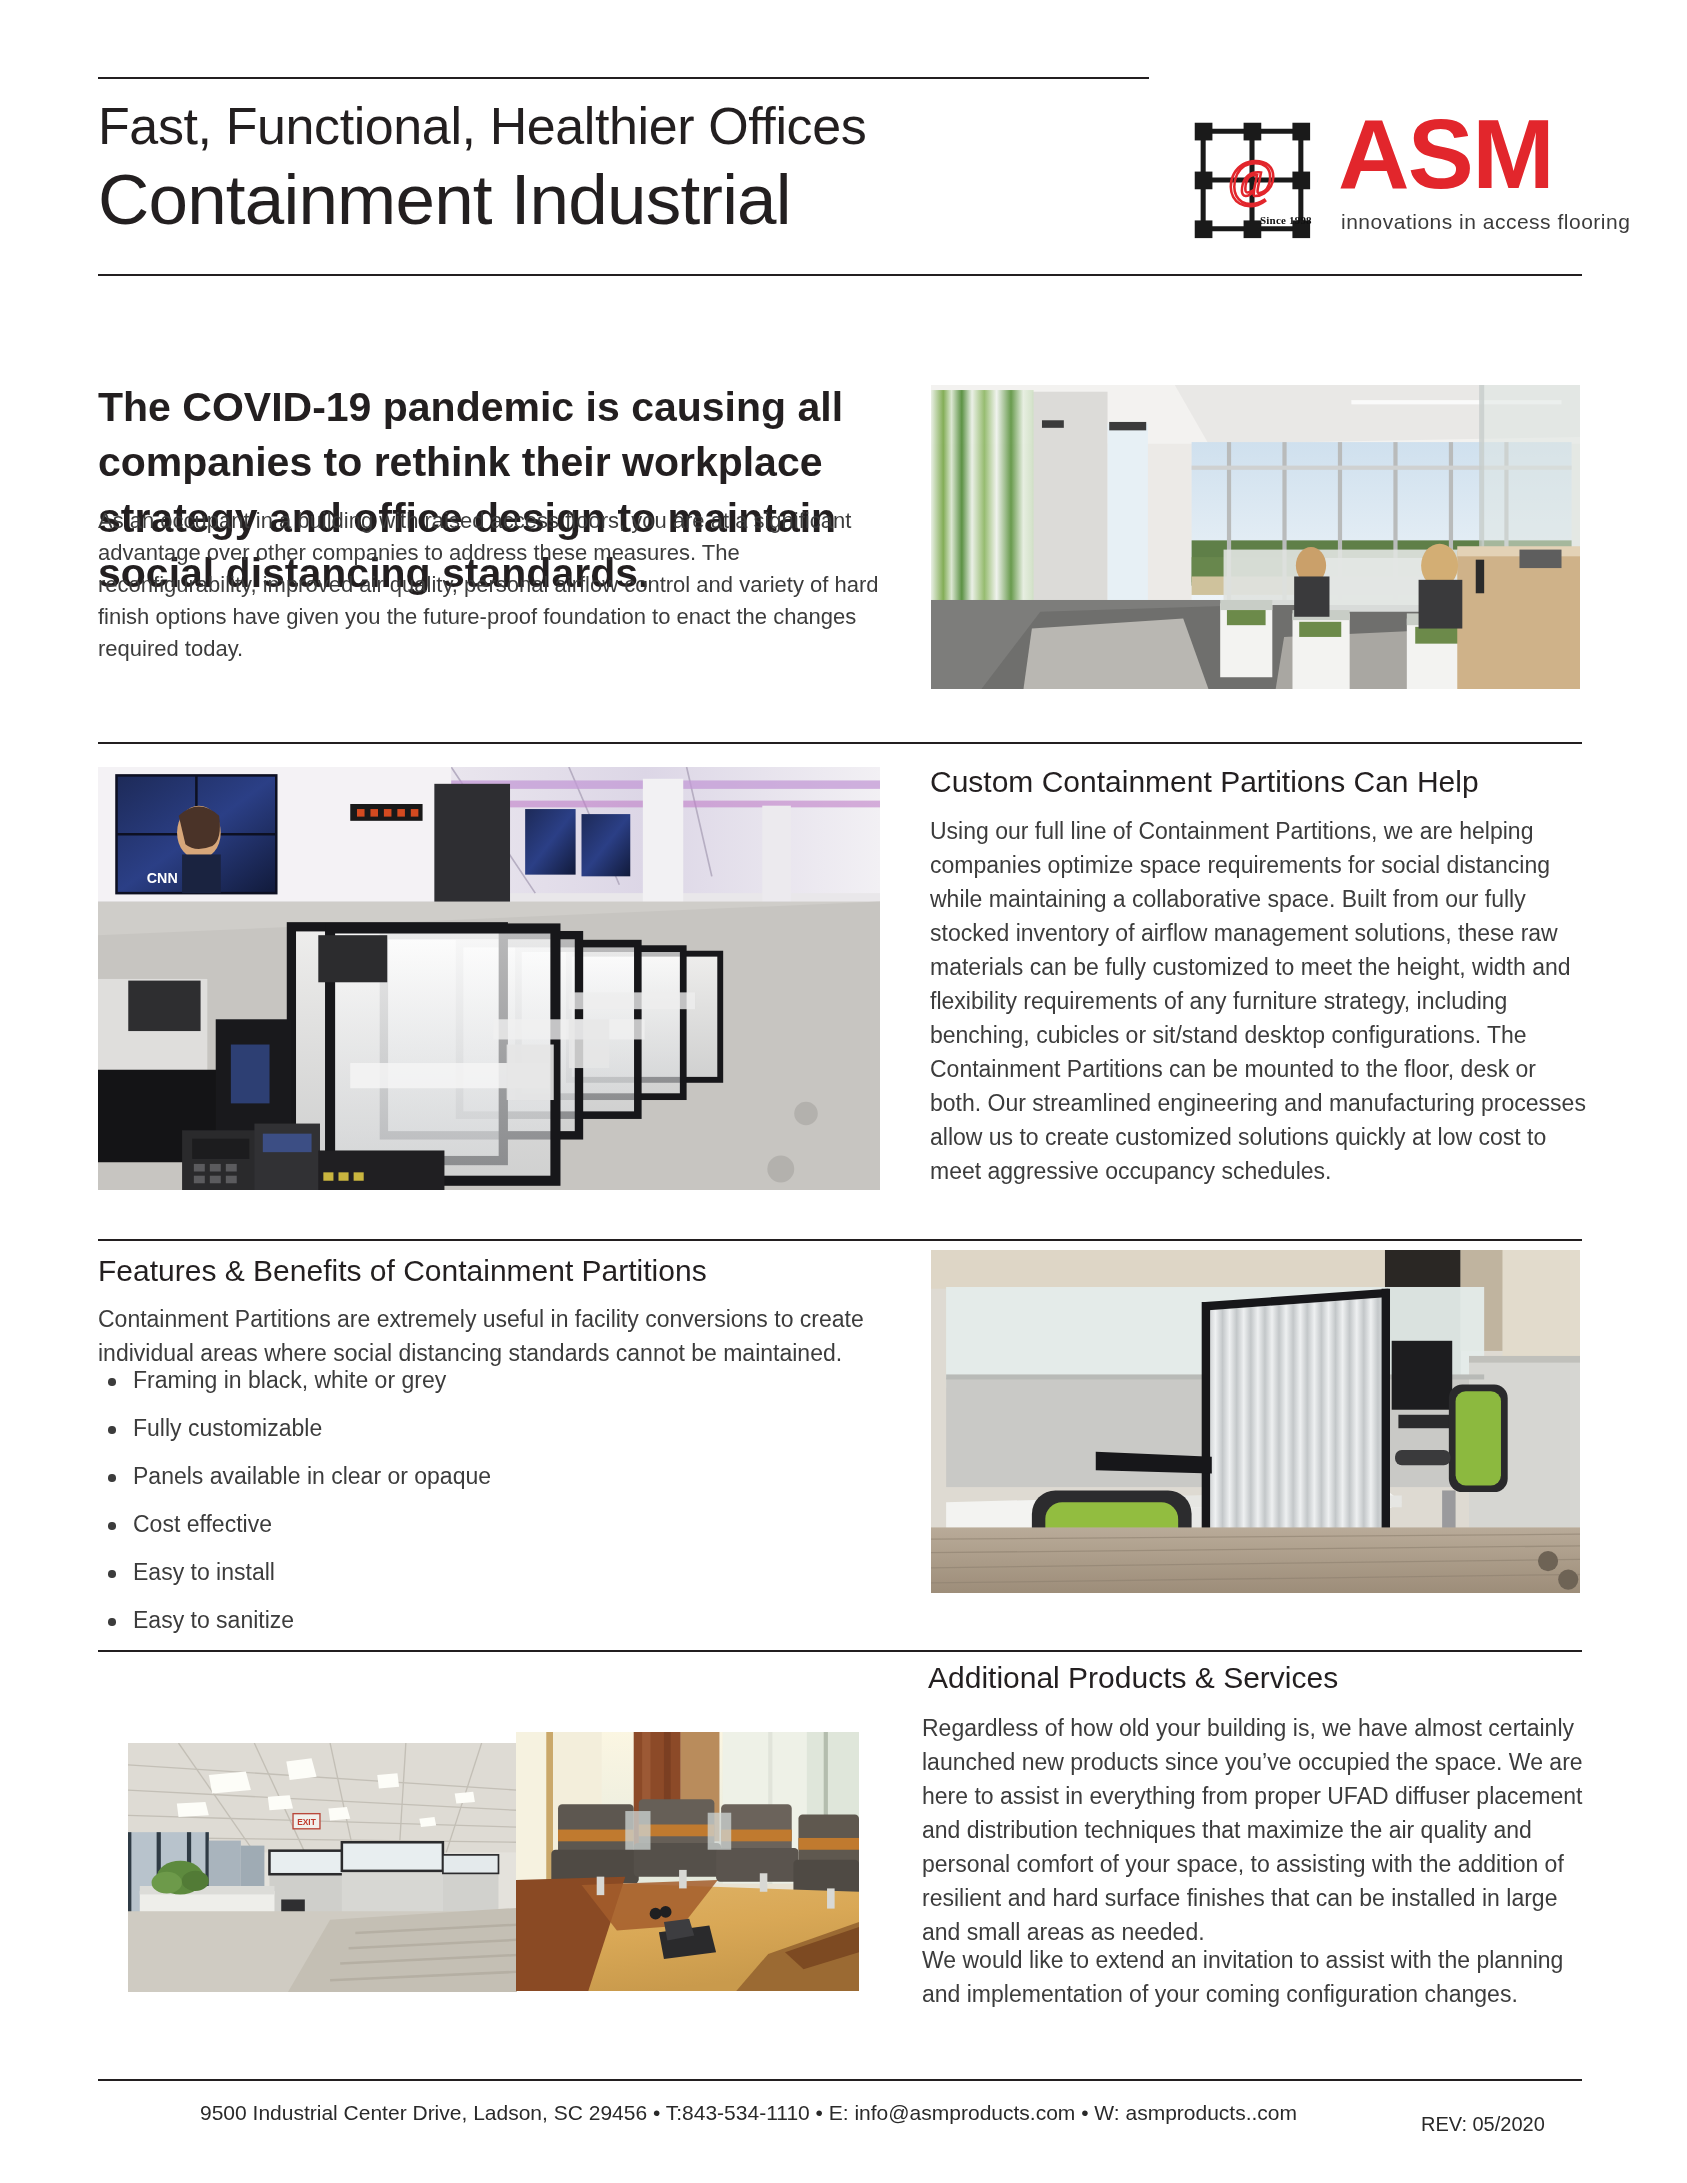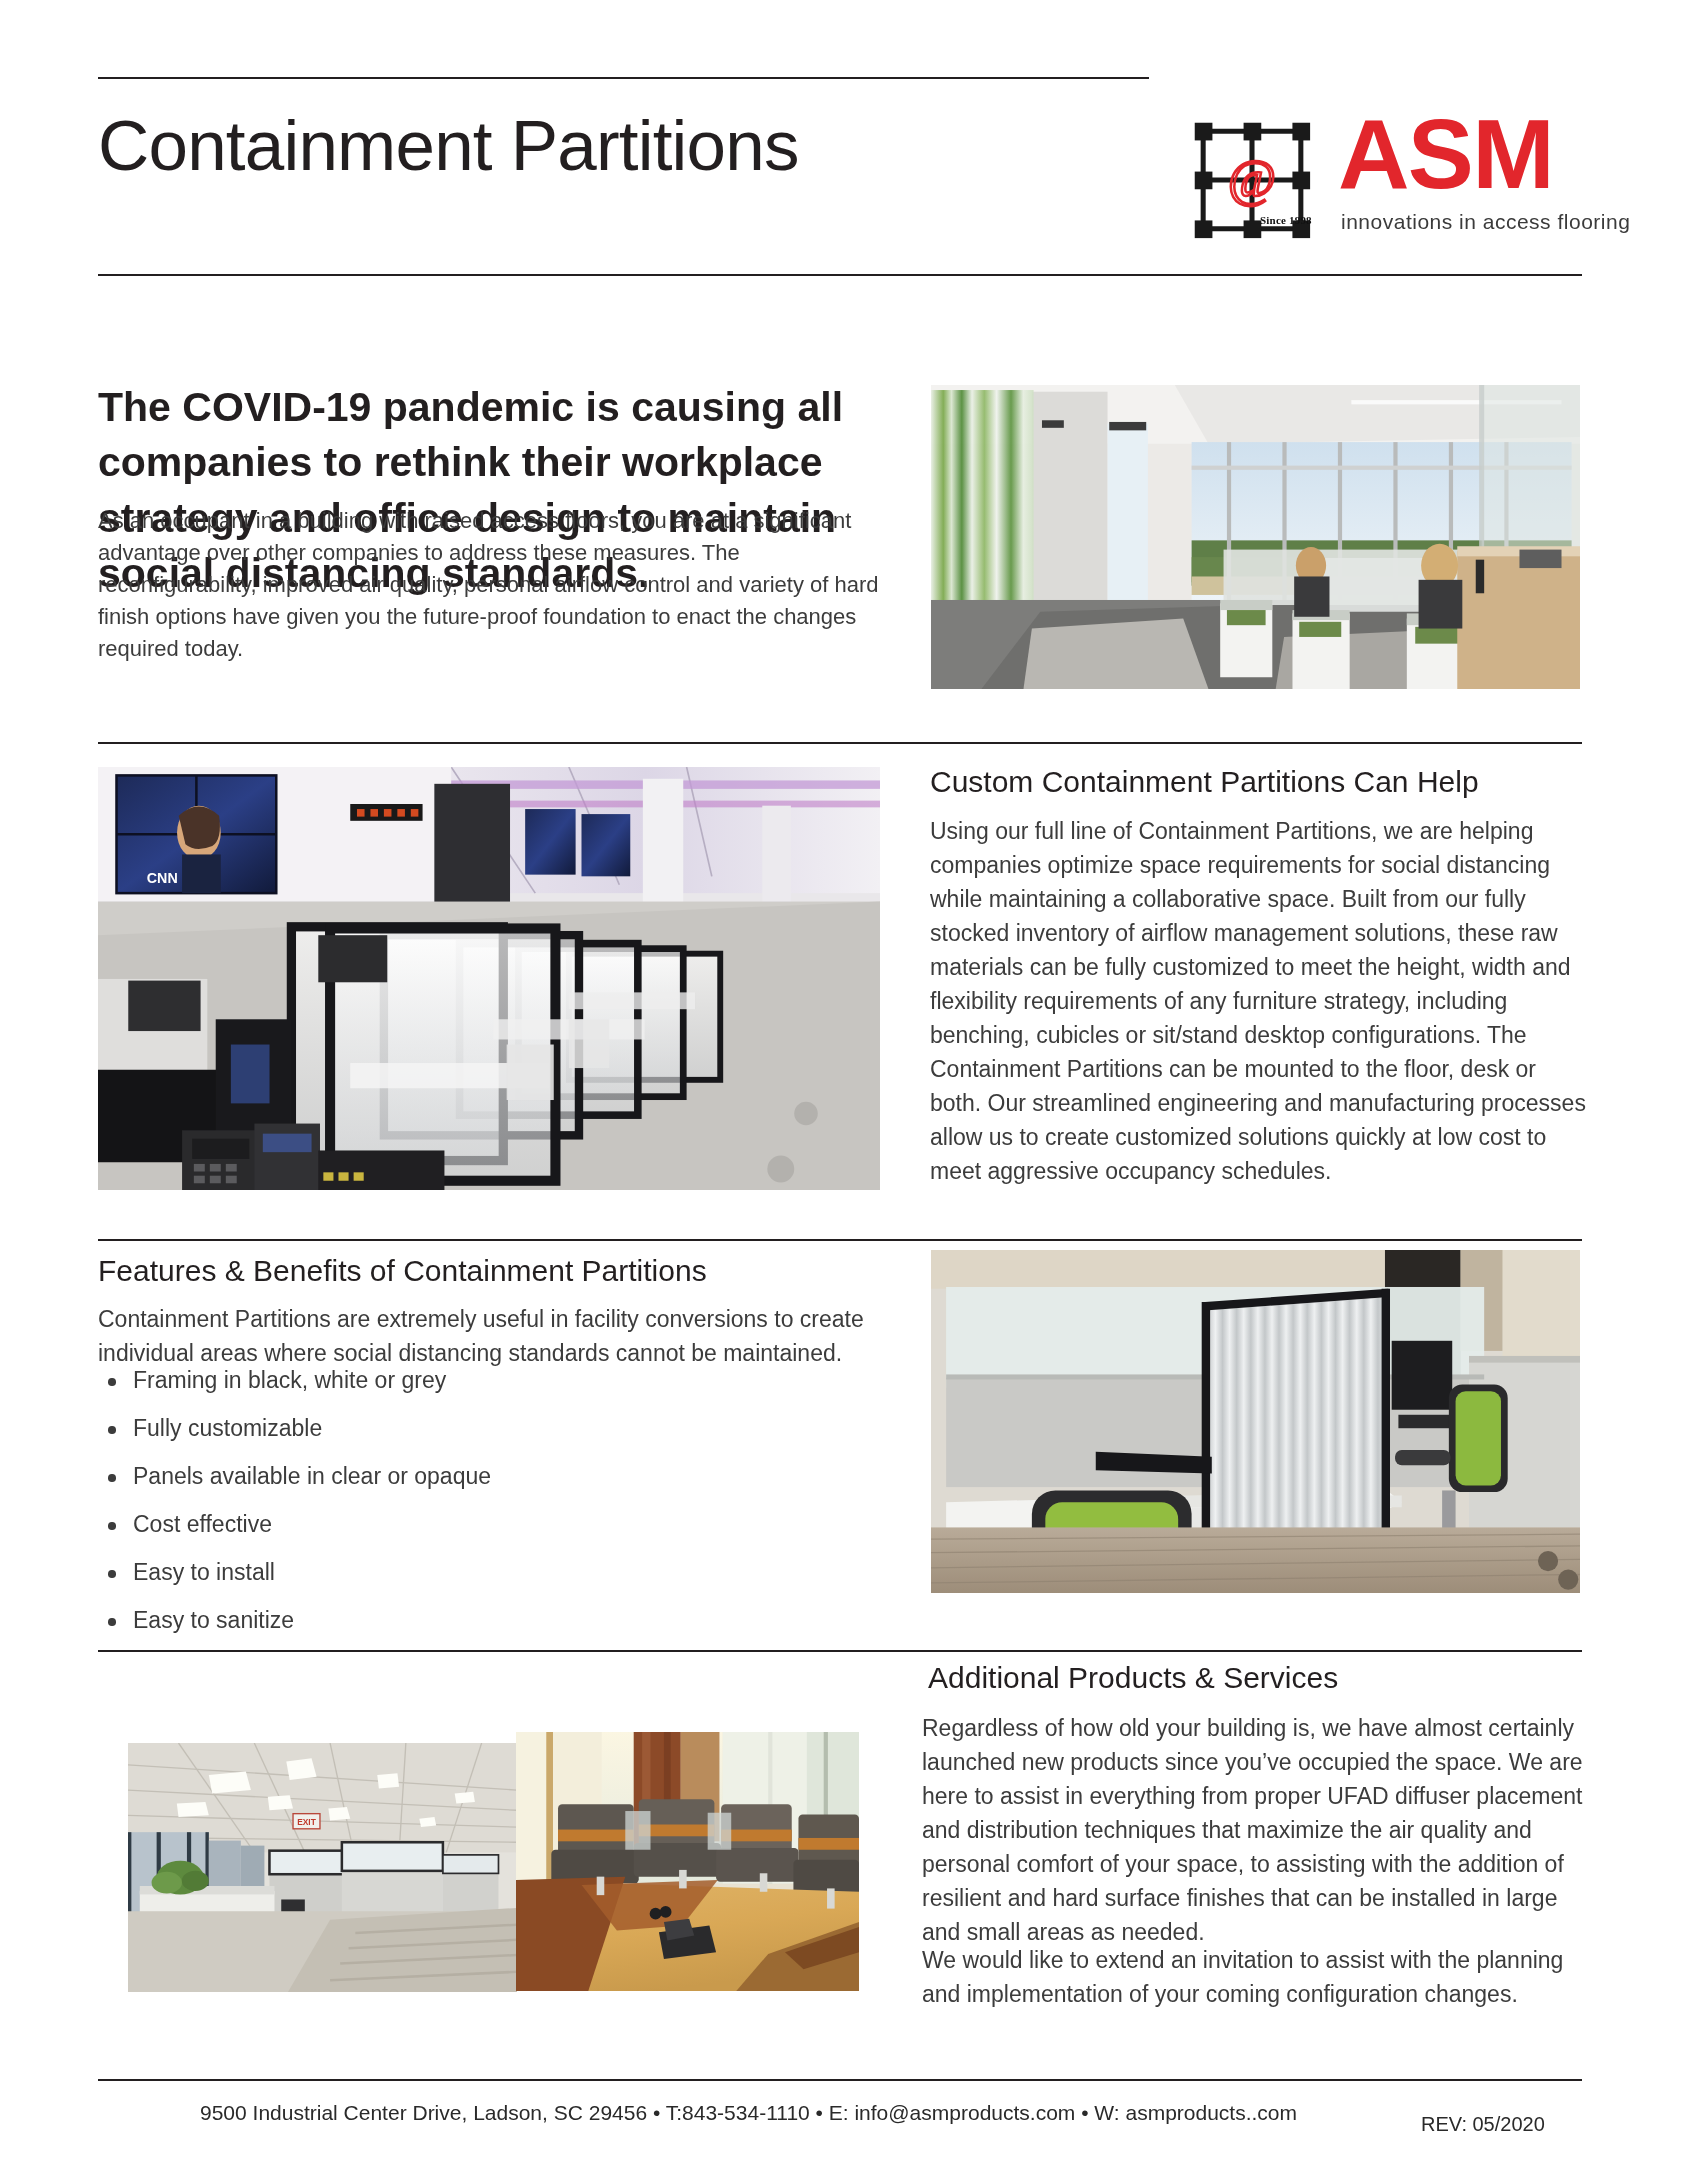--- a/index.html
+++ b/index.html
@@ -216,21 +216,22 @@
   .photo-lobbyR   { left: 516px;  top: 1732px; width: 343px; height: 259px; }
 </style>
 </head>
 <body>
 
 <div class="page">
 
   <div class="rule header-rule"></div>
 
   <div class="title-wrap">
-    <div class="title-line2">Containment Partitions</div>
+    <div class="title-line1">Fast, Functional, Healthier Offices</div>
+    <div class="title-line2">Containment Industrial</div>
   </div>
 
   <div class="logo">
     <div class="logo-mark">
       <svg viewBox="0 0 152 152" width="128" height="128" aria-hidden="true">
         <g stroke="#1a1a1a" stroke-width="6" fill="none">
           <line x1="18" y1="18" x2="134" y2="18"></line>
           <line x1="18" y1="76" x2="134" y2="76"></line>
           <line x1="18" y1="134" x2="134" y2="134"></line>
           <line x1="18" y1="18" x2="18" y2="134"></line>

